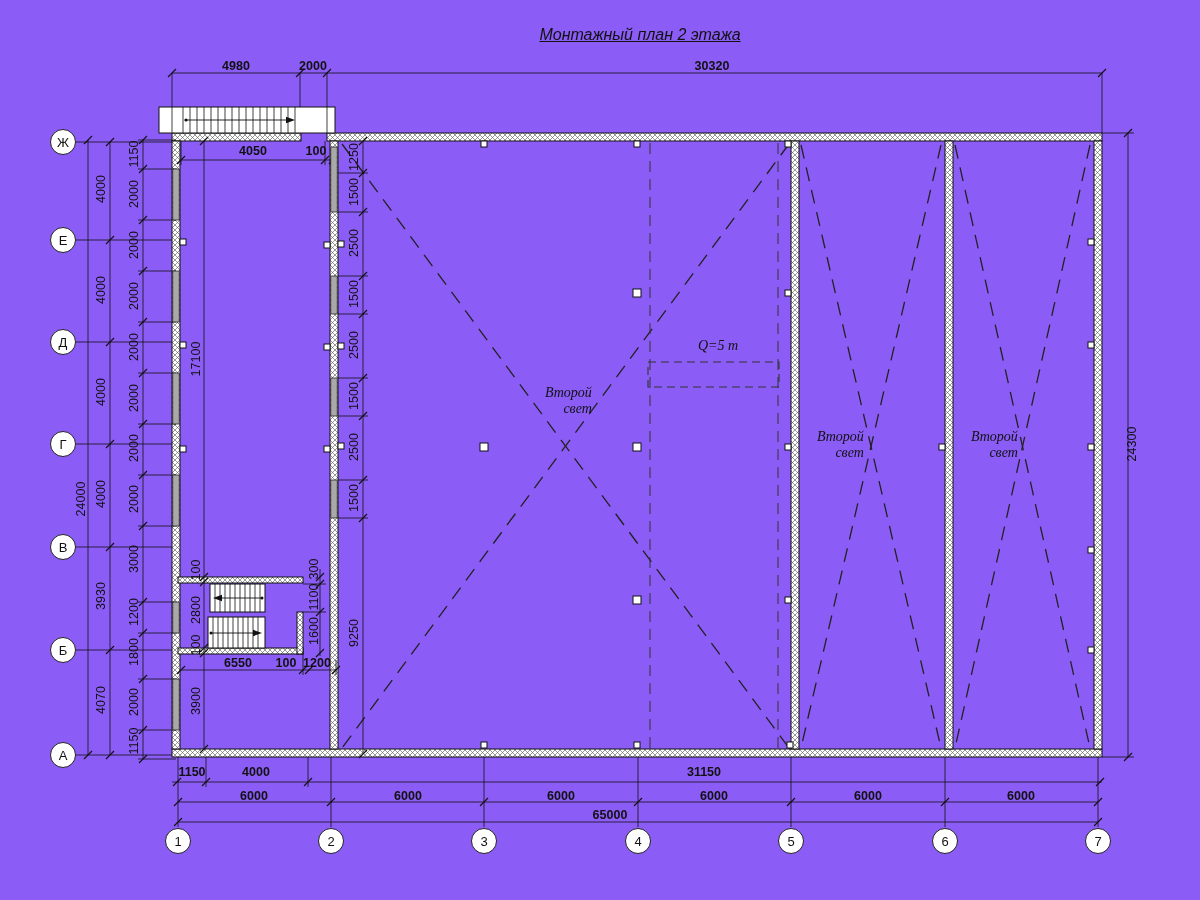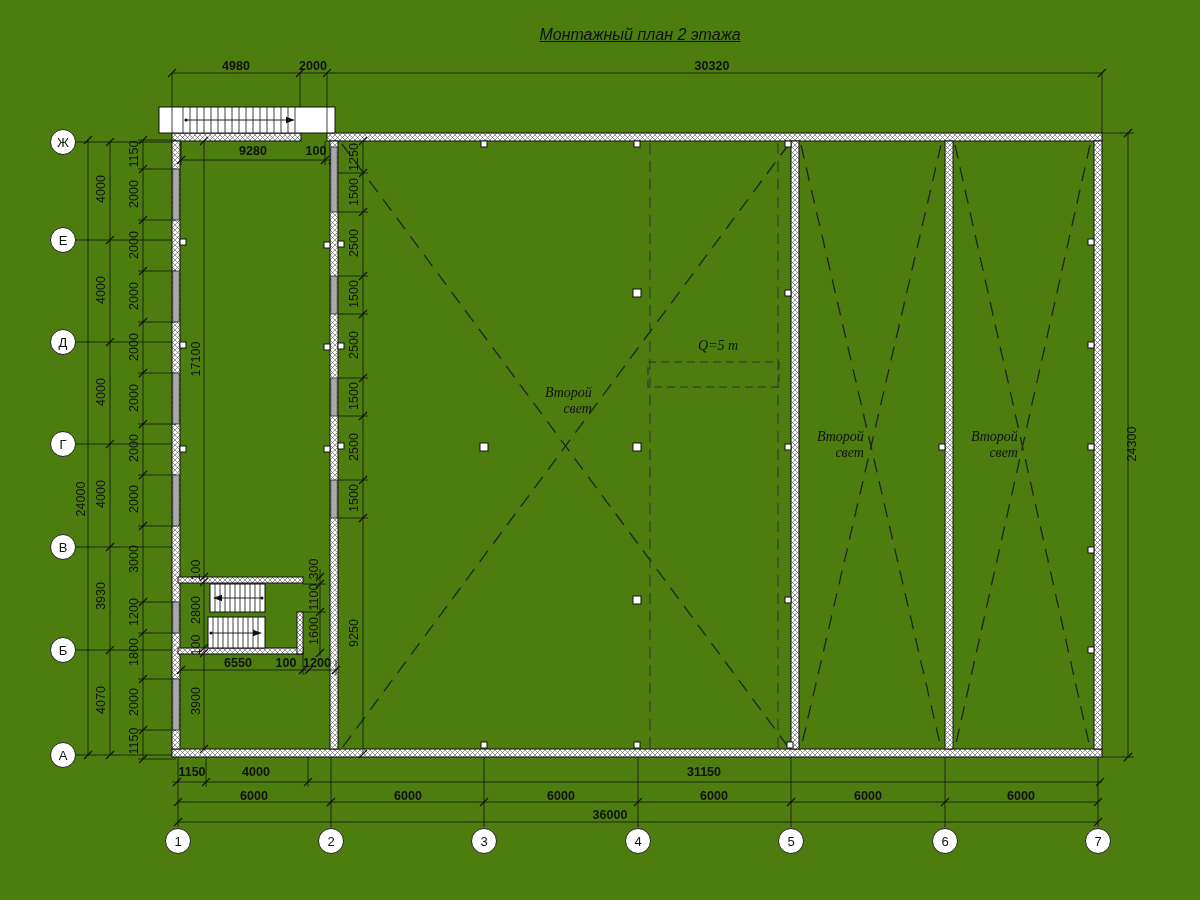--- a/index.html
+++ b/index.html
@@ -1,16 +1,16 @@
 <!DOCTYPE html>
 <html><head>
 <meta charset="utf-8">
 <style>
   html,body{margin:0;padding:0;background:#e8e8e8;}
-  #stage{position:relative;width:1200px;height:900px;background:#4d7c0f;overflow:hidden;
+  #stage{position:relative;width:1200px;height:900px;background:#8b5cf6;overflow:hidden;
          font-family:"Liberation Sans",sans-serif;color:#111;}
   svg{position:absolute;left:0;top:0;}
   .h{position:absolute;width:60px;text-align:center;font-size:12.5px;white-space:nowrap;font-weight:bold;}
   .v{position:absolute;width:70px;text-align:center;font-size:12.5px;transform:rotate(-90deg);
      transform-origin:center;white-space:nowrap;}
   .title{position:absolute;left:470px;top:26px;width:340px;text-align:center;
          font-style:italic;font-size:16px;text-decoration:underline;}
   .circ{position:absolute;width:26px;height:26px;border:1.3px solid #222;border-radius:50%;
         text-align:center;line-height:26px;font-size:13px;background:#fff;box-sizing:border-box;}
   .ser{position:absolute;font:italic 14px "Liberation Serif",serif;white-space:nowrap;text-align:right;}
@@ -298,21 +298,21 @@
 
   <span class="h" style="left:162px;top:765px">1150</span>
   <span class="h" style="left:226px;top:765px">4000</span>
   <span class="h" style="left:674px;top:765px">31150</span>
   <span class="h" style="left:224px;top:789px">6000</span>
   <span class="h" style="left:378px;top:789px">6000</span>
   <span class="h" style="left:531px;top:789px">6000</span>
   <span class="h" style="left:684px;top:789px">6000</span>
   <span class="h" style="left:838px;top:789px">6000</span>
   <span class="h" style="left:991px;top:789px">6000</span>
-  <span class="h" style="left:580px;top:808px">36000</span>
+  <span class="h" style="left:580px;top:808px">65000</span>
 
   <span class="v" style="left:1097px;top:437px">24300</span>
 
   <span class="v" style="left:46px;top:492px">24000</span>
   <span class="v" style="left:66px;top:182px">4000</span>
   <span class="v" style="left:66px;top:283px">4000</span>
   <span class="v" style="left:66px;top:385px">4000</span>
   <span class="v" style="left:66px;top:487px">4000</span>
   <span class="v" style="left:66px;top:589px">3930</span>
   <span class="v" style="left:66px;top:693px">4070</span>
@@ -323,21 +323,21 @@
   <span class="v" style="left:99px;top:340px">2000</span>
   <span class="v" style="left:99px;top:391px">2000</span>
   <span class="v" style="left:99px;top:441px">2000</span>
   <span class="v" style="left:99px;top:492px">2000</span>
   <span class="v" style="left:99px;top:552px">3000</span>
   <span class="v" style="left:99px;top:605px">1200</span>
   <span class="v" style="left:99px;top:645px">1800</span>
   <span class="v" style="left:99px;top:695px">2000</span>
   <span class="v" style="left:99px;top:734px">1150</span>
 
-  <span class="h" style="left:223px;top:144px">9280</span>
+  <span class="h" style="left:223px;top:144px">4050</span>
   <span class="h" style="left:286px;top:144px">100</span>
   <span class="v" style="left:161px;top:352px">17100</span>
   <span class="v" style="left:161px;top:694px">3900</span>
   <span class="v" style="left:161px;top:563px">100</span>
   <span class="v" style="left:161px;top:603px">2800</span>
   <span class="v" style="left:161px;top:638px">100</span>
   <span class="v" style="left:279px;top:562px">300</span>
   <span class="v" style="left:279px;top:590px">1100</span>
   <span class="v" style="left:279px;top:624px">1600</span>
   <span class="h" style="left:208px;top:656px">6550</span>

